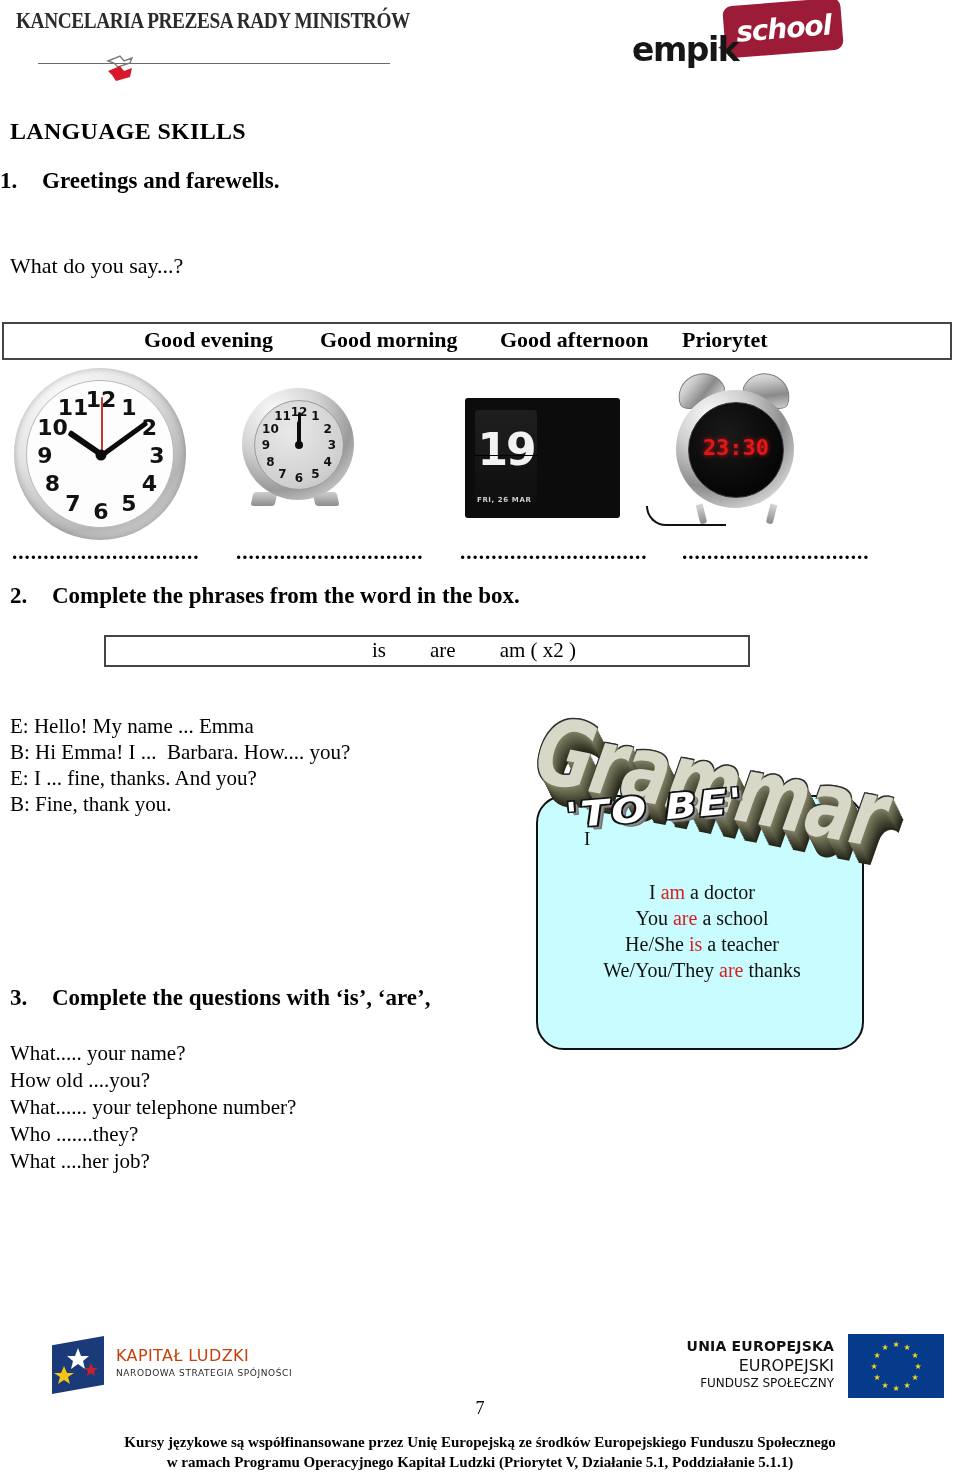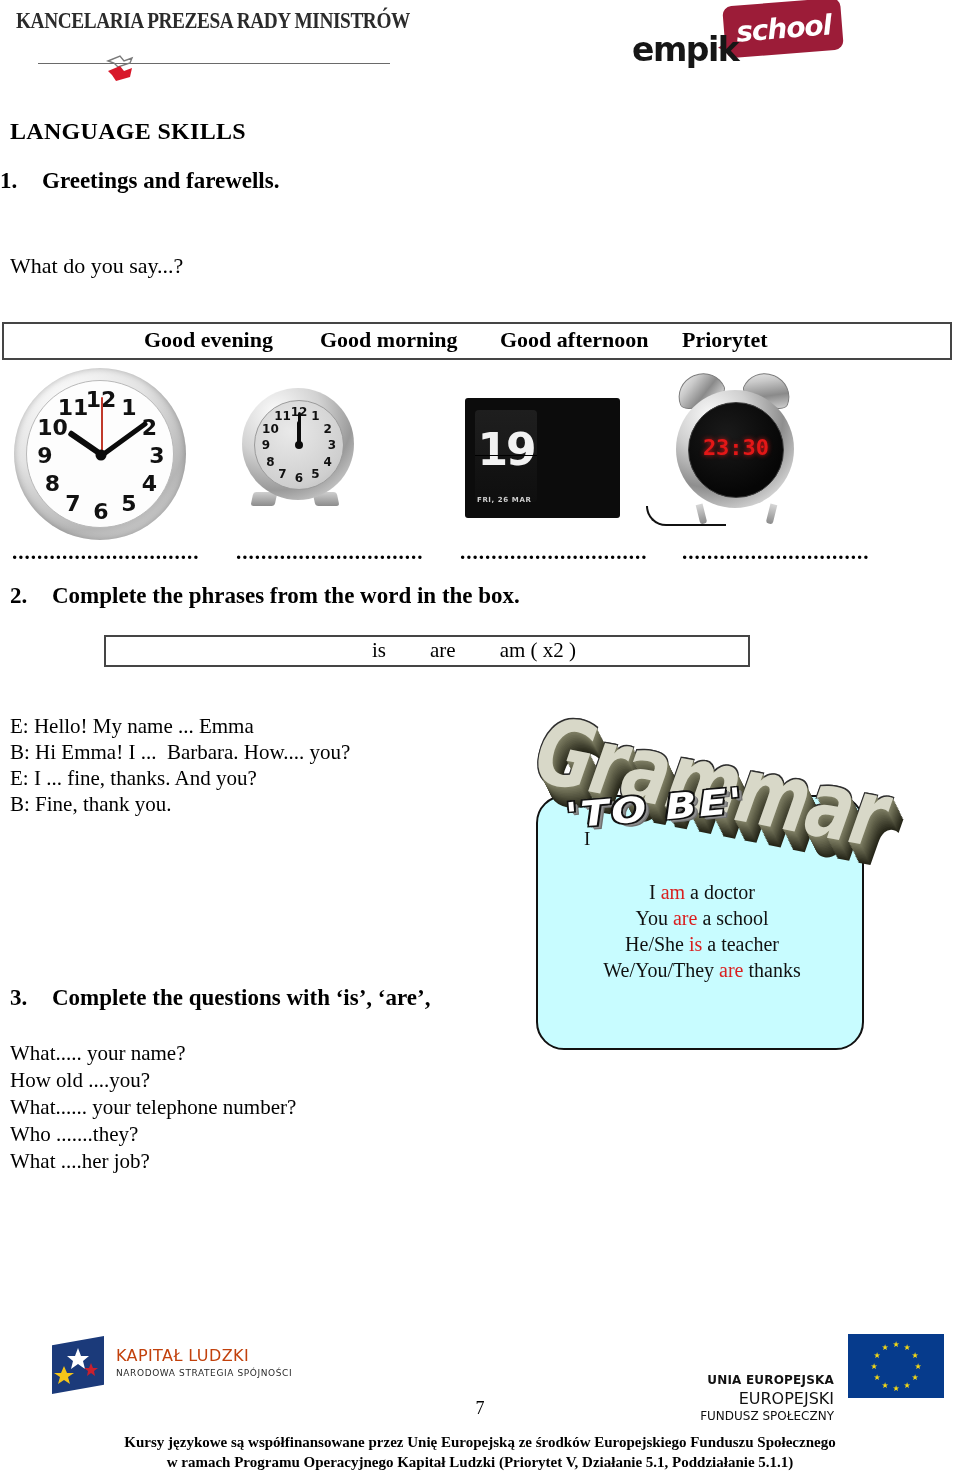--- a/index.html
+++ b/index.html
@@ -459,21 +459,21 @@
     letter-spacing: 0.4px; color: #c2410c;
   }
   #kl-sub {
     font-family: "DejaVu Sans", sans-serif;
     font-size: 9px; letter-spacing: 0.6px; color: #2a2a2a;
     margin-top: 3px;
   }
 
   #eu-logo { position: absolute; right: 16px; top: 1330px; width: 290px; height: 74px; }
   #eu-text { position: absolute; left: 0; top: 8px; width: 180px; text-align: right; }
-  #eu-l1 { font-family: "DejaVu Sans", sans-serif; font-size: 12px; font-weight: bold; color: #111; letter-spacing: .2px; margin-top: 35px; }
+  #eu-l1 { font-family: "DejaVu Sans", sans-serif; font-size: 14px; font-weight: bold; color: #111; letter-spacing: .2px; }
   #eu-l2 { font-family: "DejaVu Sans", sans-serif; font-size: 16px; color: #111; margin-top: 2px; }
   #eu-l3 { font-family: "DejaVu Sans", sans-serif; font-size: 12px; color: #111; margin-top: 1px; }
   #eu-flag {
     position: absolute; right: 0; top: 4px;
     width: 96px; height: 64px;
     background: #063b8c;
   }
   #eu-stars { position: absolute; inset: 0; }
   #eu-stars i {
     position: absolute;

